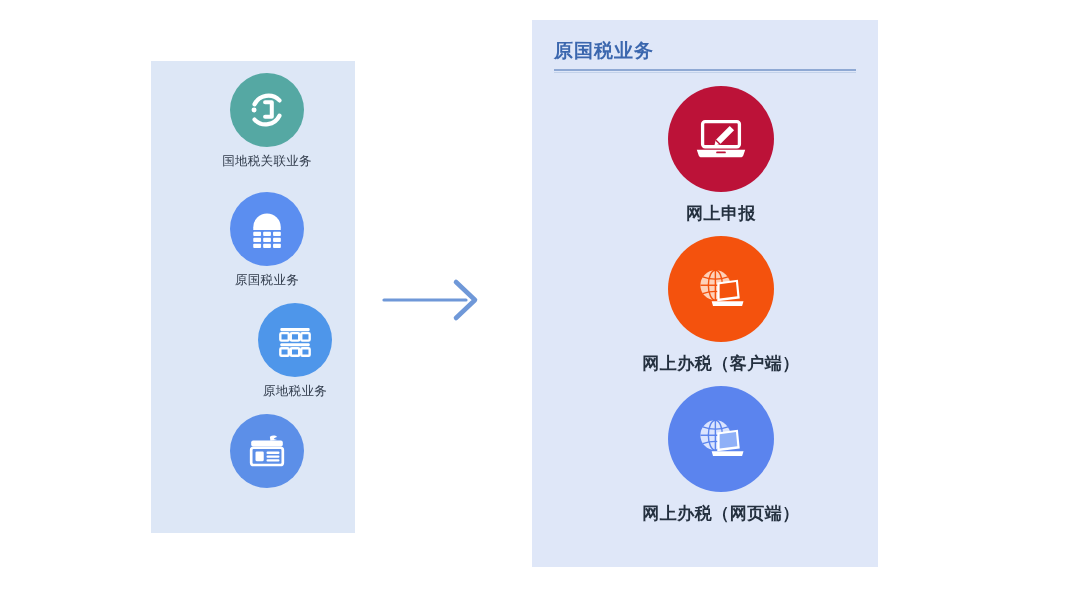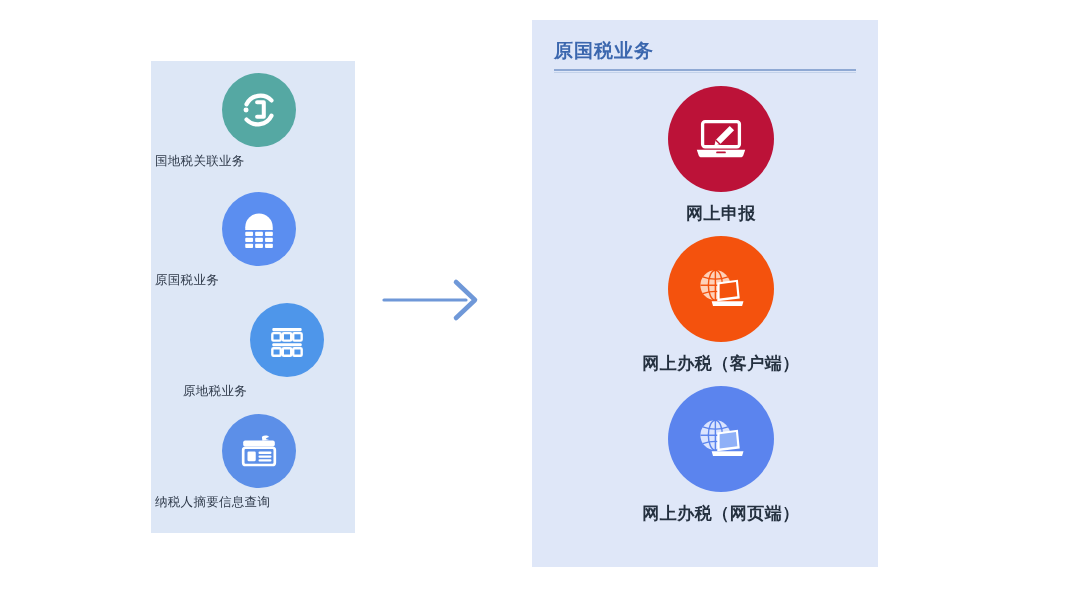--- a/index.html
+++ b/index.html
@@ -21,23 +21,23 @@
     position: absolute;
     left: 151px;
     top: 61px;
     width: 204px;
     height: 472px;
     background: #dde7f6;
   }
 
   .left-item {
     position: absolute;
-    left: 4px;
+    left: 12px;
     width: 208px;
-    text-align: left;
+    text-align: center;
   }
   .left-item .circle {
     width: 74px;
     height: 74px;
     border-radius: 50%;
     margin: 0 auto;
     position: relative;
   }
   .left-item .label {
     margin-top: 7px;
@@ -189,21 +189,20 @@
       <svg class="icon-svg" width="46" height="46" viewBox="0 0 48 48">
         <path d="M27 9 C29.5 7.5 33 7.6 34.6 9.4 C33 9.6 31.8 10.3 31 11.6 L34.5 12.6 L27.5 13.4 Z" fill="#ffffff"></path>
         <rect x="7.5" y="13" width="33" height="6.2" rx="2" fill="#ffffff"></rect>
         <rect x="7.5" y="20.6" width="33" height="18" rx="2.4" fill="none" stroke="#ffffff" stroke-width="2.8"></rect>
         <rect x="12" y="24.6" width="8.6" height="10" rx="1.2" fill="#ffffff"></rect>
         <rect x="23.5" y="24.6" width="13.5" height="2.4" rx="1" fill="#ffffff"></rect>
         <rect x="23.5" y="28.6" width="13.5" height="2.4" rx="1" fill="#ffffff"></rect>
         <rect x="23.5" y="32.6" width="13.5" height="2.4" rx="1" fill="#ffffff"></rect>
       </svg>
     </div>
-    <div class="label">纳税人摘要信息查询</div>
   </div>
 
 </div>
 
 <div id="arrow-connector">
   <svg width="100" height="44" viewBox="0 0 100 44">
     <line x1="2" y1="22" x2="84" y2="22" stroke="#6f98d8" stroke-width="3.2" stroke-linecap="round"></line>
     <polyline points="74,4 93,22 74,40" fill="none" stroke="#6f98d8" stroke-width="4.6" stroke-linecap="round" stroke-linejoin="round"></polyline>
   </svg>
 </div>

